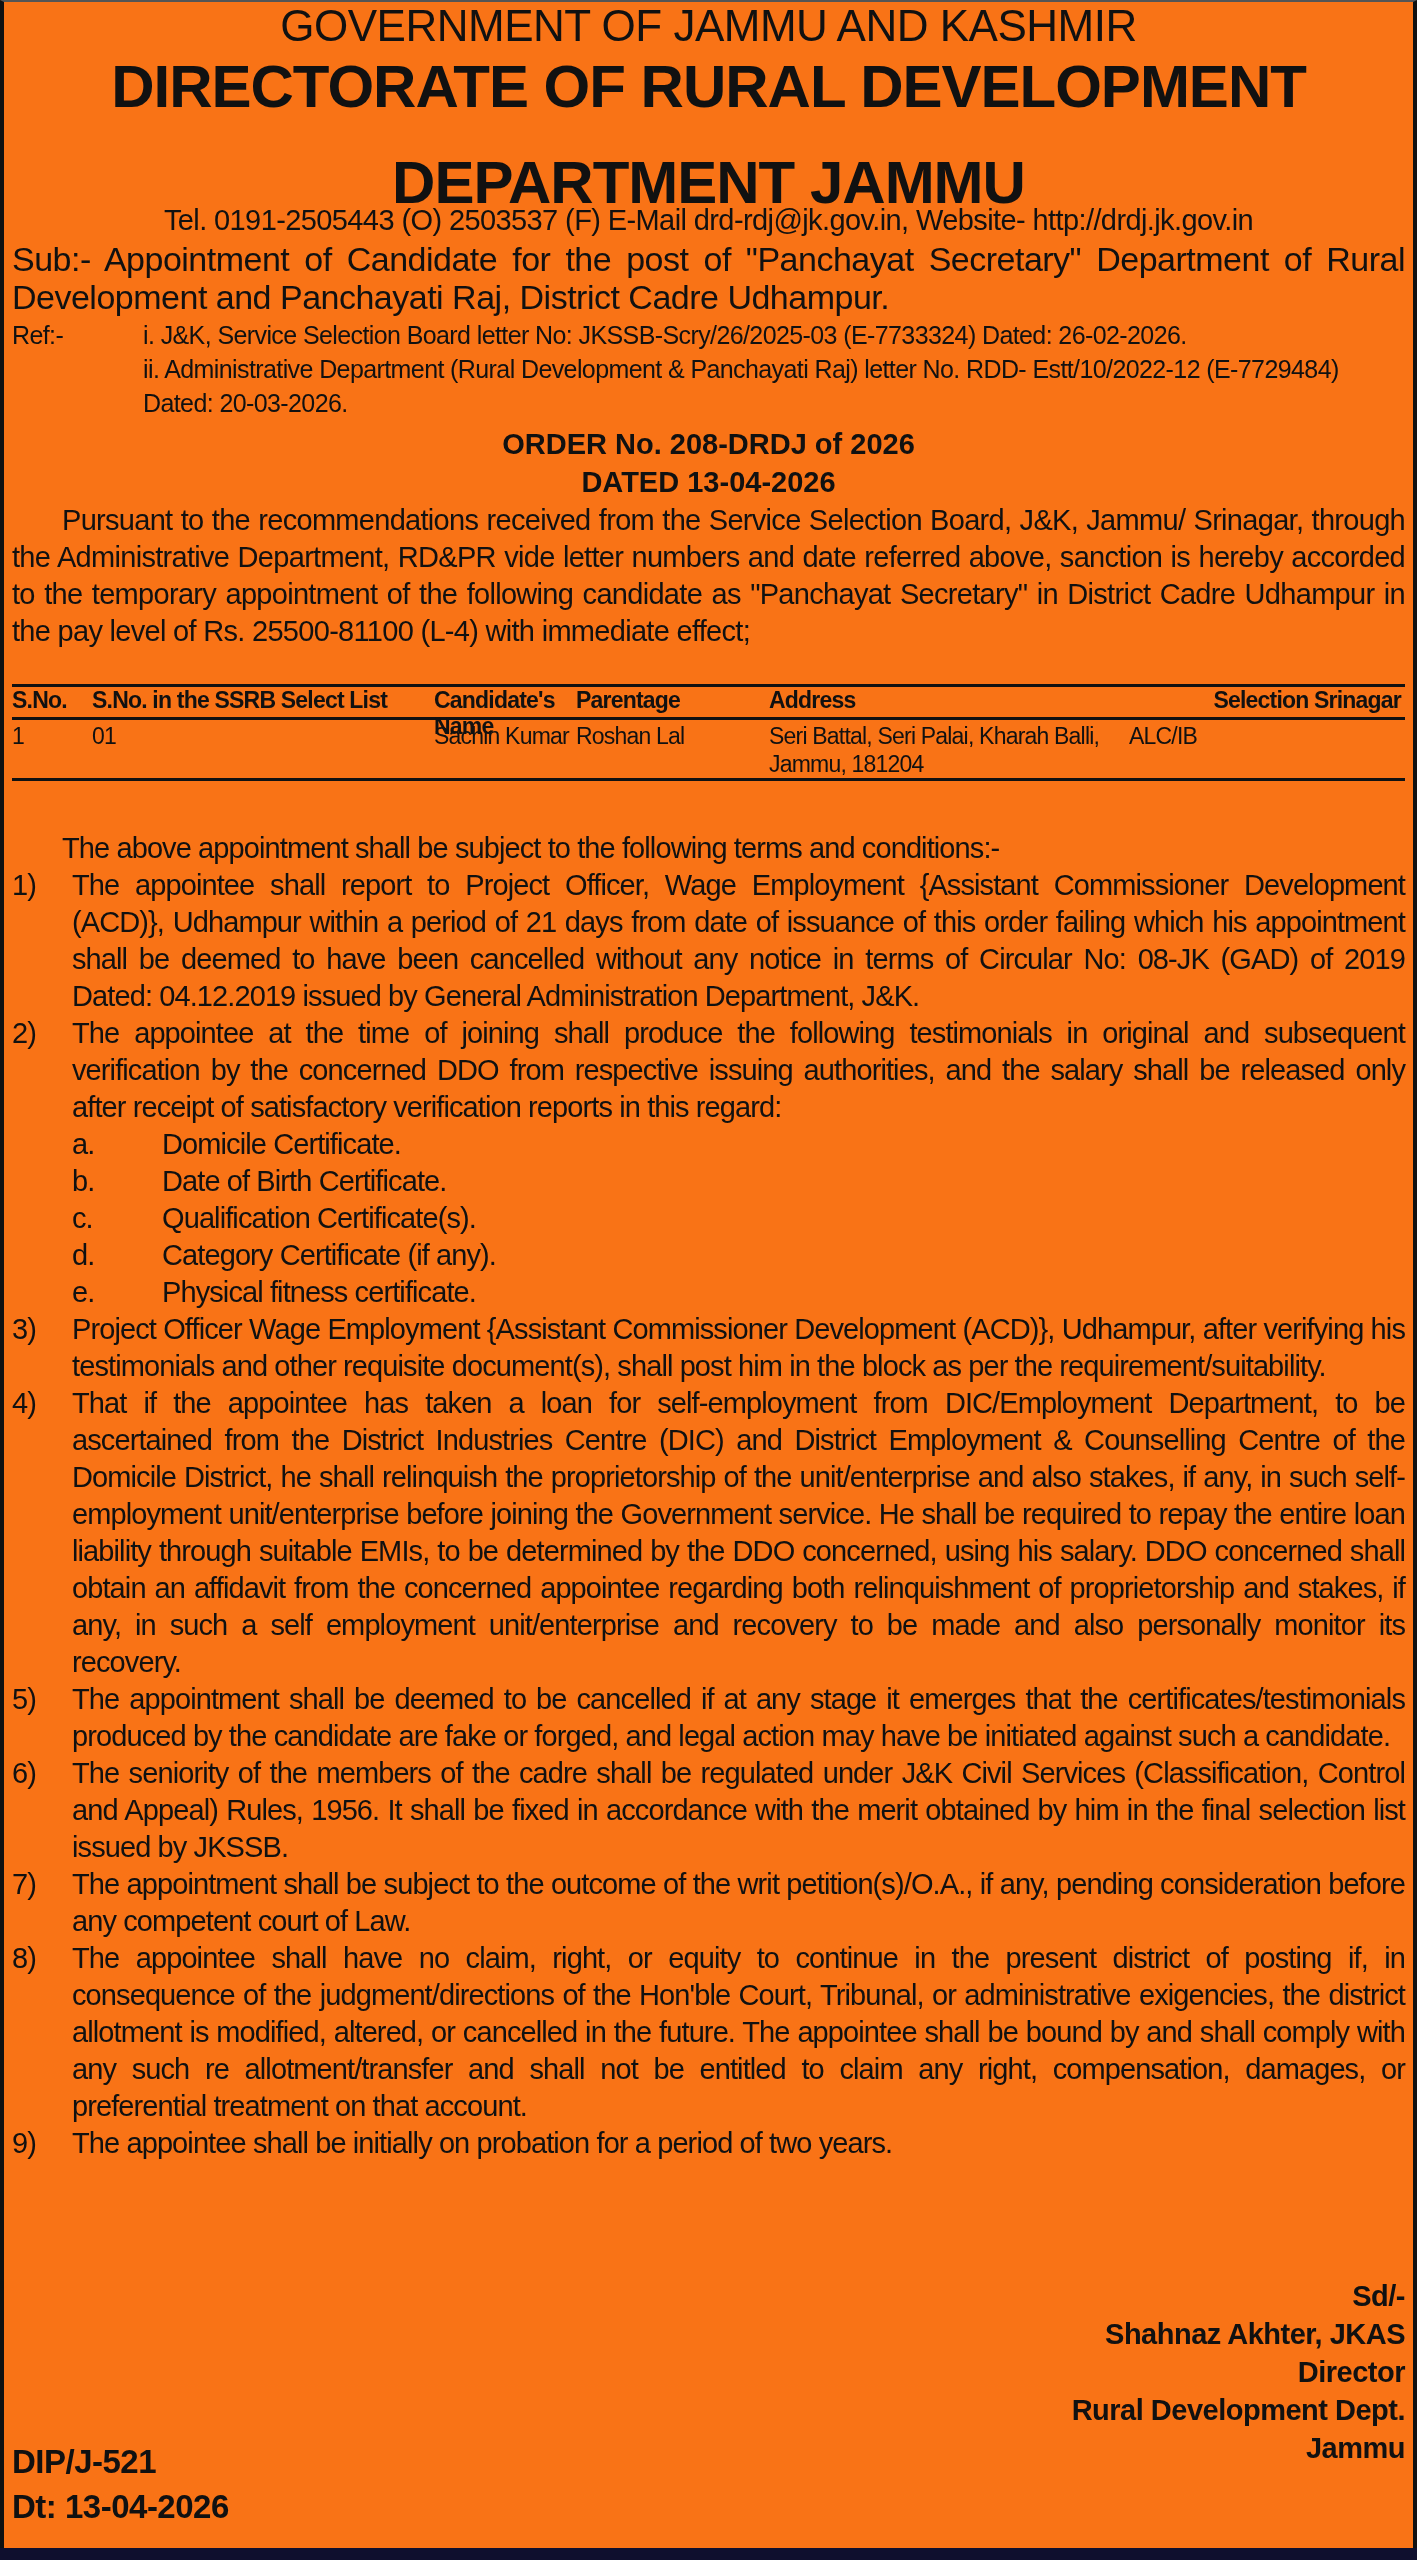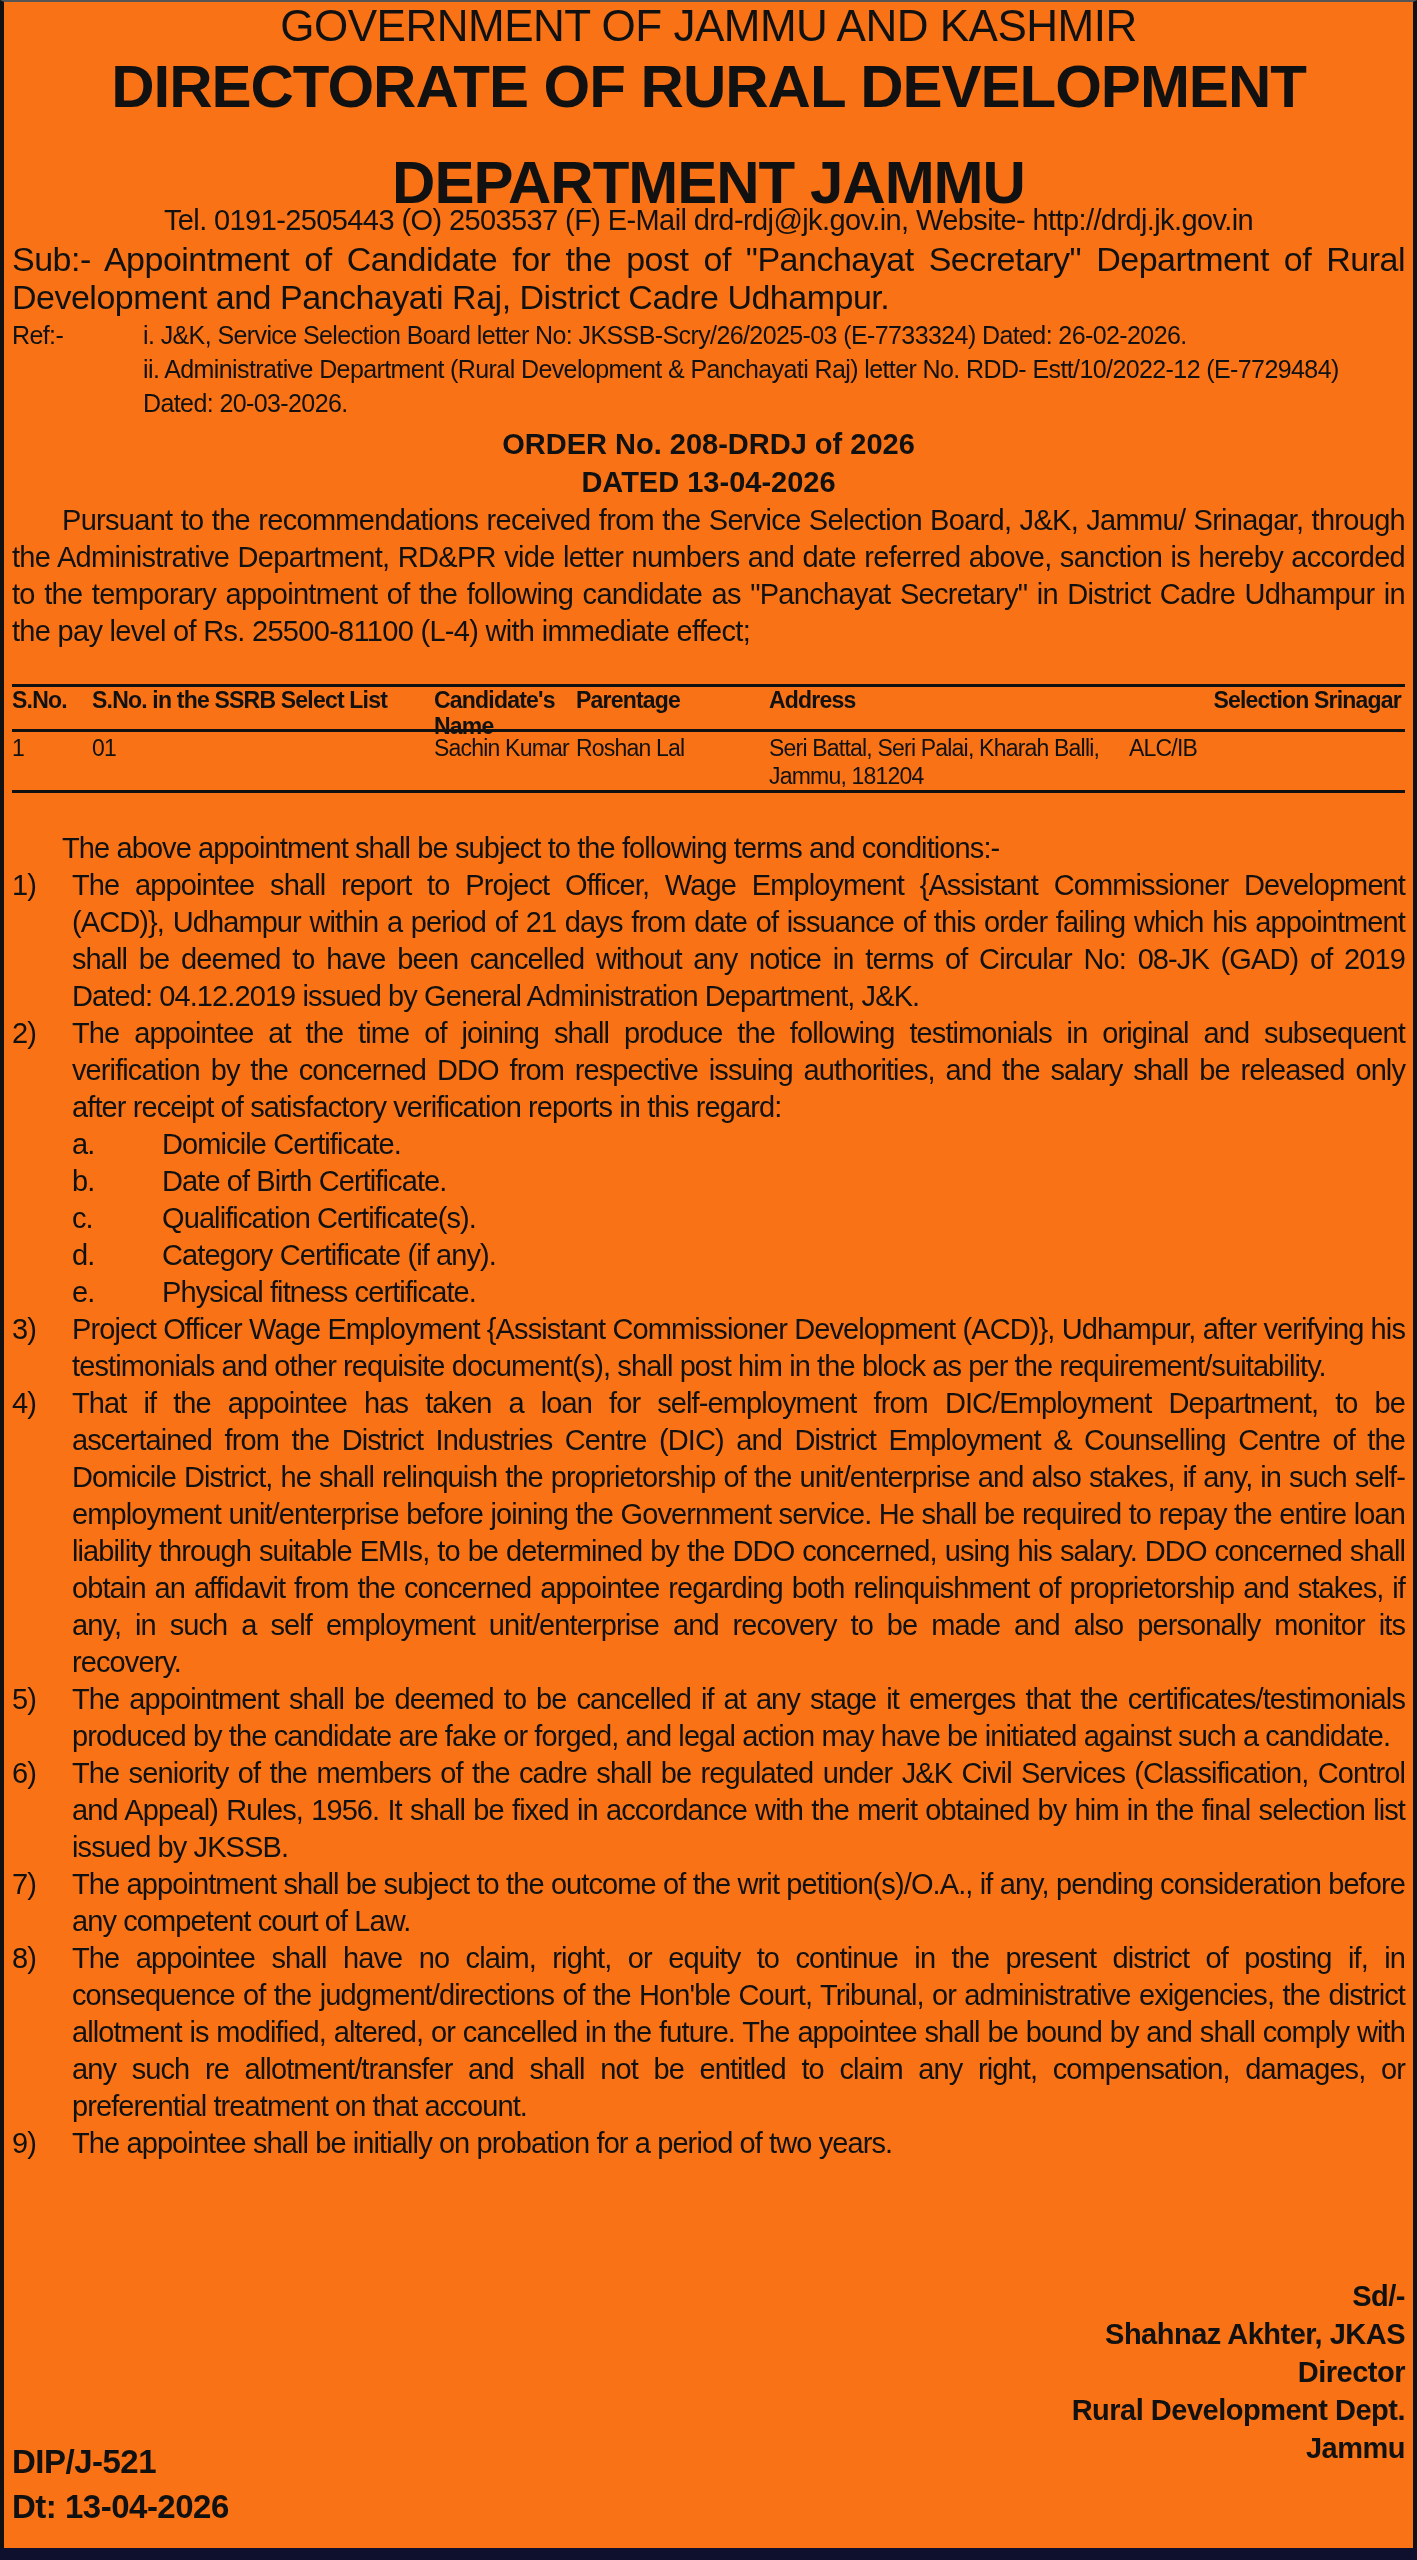--- a/index.html
+++ b/index.html
@@ -20,21 +20,21 @@
   .ref { position: absolute; top: 316px; left: 8px; right: 8px; font-size: 25px; line-height: 34px; letter-spacing: -0.6px; }
   .ref .row { display: flex; gap: 46px; }
   .ref .lab { width: 85px; flex: none; }
   .ref .txt { flex: 1; }
   .order { position: absolute; top: 423px; left: 0; width: 100%; text-align: center; font-size: 29px; font-weight: bold; line-height: 38px; }
   .order2 { position: absolute; top: 461px; left: 0; width: 100%; text-align: center; font-size: 29px; font-weight: bold; line-height: 38px; }
   .para { position: absolute; top: 500px; left: 8px; right: 8px; font-size: 29px; line-height: 37px; text-align: justify; text-indent: 50px; letter-spacing: -0.7px; }
   .tbl { position: absolute; top: 682px; left: 8px; right: 8px; font-size: 23px; line-height: 28px; letter-spacing: -0.8px; }
   .tbl .line { height: 3px; background: #111; }
   .tbl .row { display: flex; }
-  .tbl .head { font-weight: bold; height: 42px; line-height: 26px; }
+  .tbl .head { font-weight: bold; height: 30px; line-height: 26px; }
   .tbl .body { height: 56px; padding-top: 2px; }
   .c1 { width: 80px; } .c2 { width: 342px; } .c3 { width: 142px; } .c4 { width: 193px; }
   .c5 { width: 360px; } .c6 { flex: 1; }
   .tbl .head .c6 { text-align: right; padding-right: 4px; }
   .terms { position: absolute; top: 828px; left: 8px; right: 8px; font-size: 29px; line-height: 37px; letter-spacing: -0.9px; }
   .intro { text-indent: 50px; }
   .item { display: flex; }
   .item .num { width: 60px; flex: none; }
   .item .txt { flex: 1; text-align: justify; }
   .sublist .si { display: flex; padding-left: 60px; }

